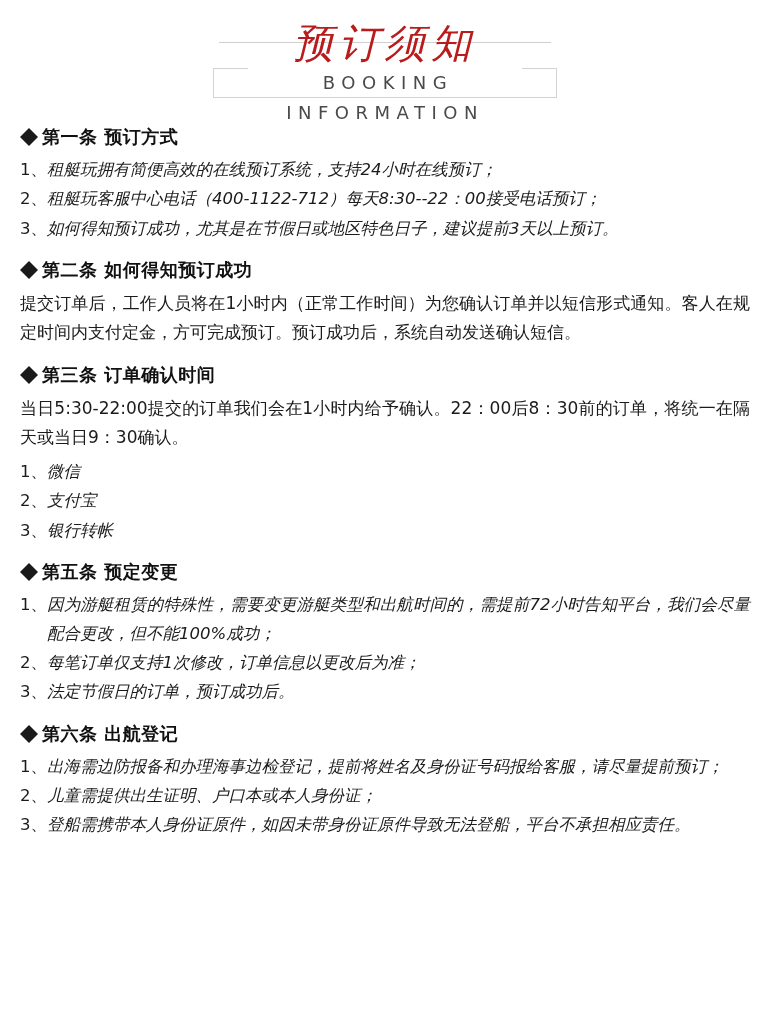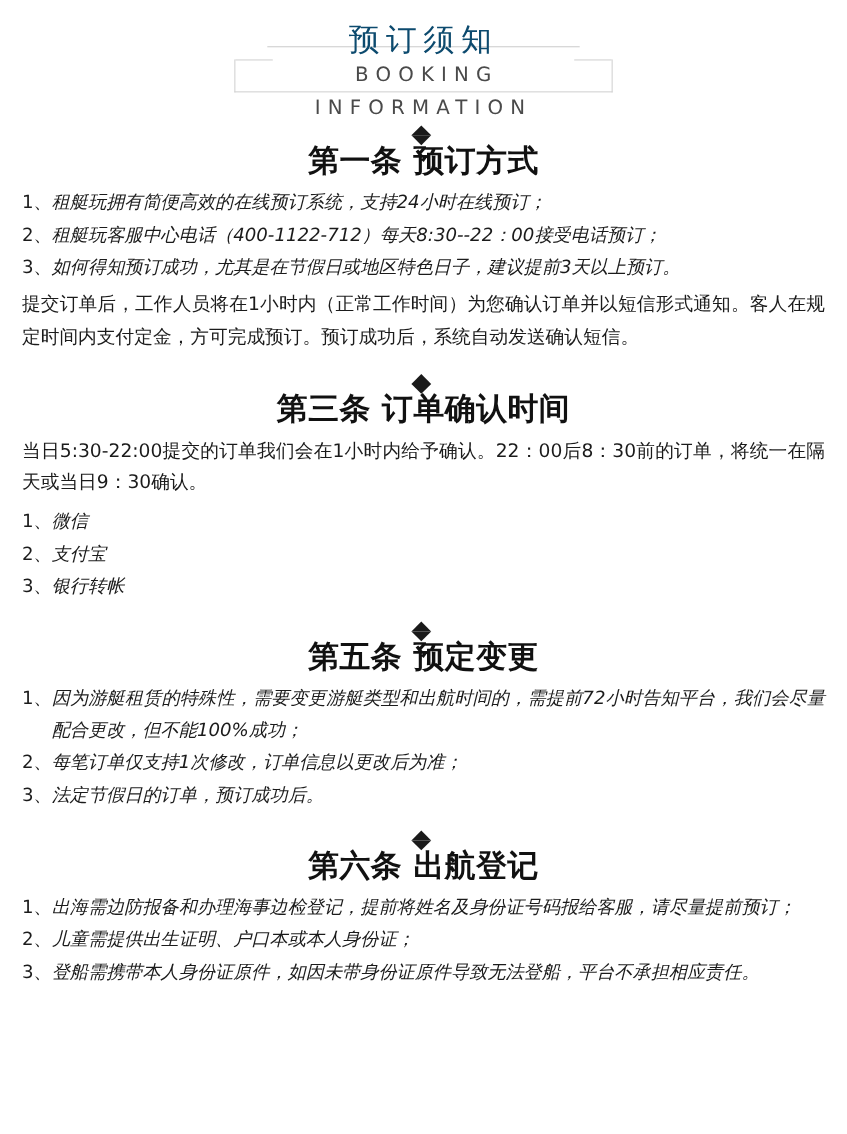--- a/index.html
+++ b/index.html
@@ -27,29 +27,30 @@
     padding-top: 6px;
     padding-bottom: 12px;
     position: relative;
   }
   .title-wrap {
     display: inline-block;
     position: relative;
     padding: 0 70px;
   }
   .title-cn {
-    font-size: 28px;
+    font-size: 40px;
     letter-spacing: 6px;
-    color: #0c4a6e;
+    color: #b91c1c;
     font-weight: 400;
     line-height: 1.15;
     position: relative;
     z-index: 2;
     display: block;
     padding: 0 4px;
+    font-style: italic;
   }
   .title-rules {
     position: absolute;
     top: 22px;
     left: 0;
     right: 0;
     height: 1px;
     background: #cfcfcf;
     z-index: 1;
   }
@@ -83,27 +84,26 @@
     text-indent: 6px;
   }
 
   
   .section {
     margin: 0 0 6px 0;
     padding: 0 6px;
   }
   .sec-heading {
     display: flex;
-    align-items: center;
-    font-size: 28px;
+    align-items: flex-end;
+    font-size: 18px;
     font-weight: bold;
     color: #111;
     margin: 18px 0 10px 0;
     letter-spacing: 0.5px;
-    flex-direction: column;
   }
   .diamond-icon {
     display: inline-block;
     width: 0;
     height: 0;
     margin-right: 4px;
     border: 9px solid transparent;
     border-bottom-color: #1a1a1a;
     position: relative;
     top: -9px;
@@ -182,20 +182,24 @@
             <span class="li-num">2、</span>
             <span class="li-text">租艇玩客服中心电话（400-1122-712）每天8:30--22：00接受电话预订；</span>
           </li>
           <li>
             <span class="li-num">3、</span>
             <span class="li-text">如何得知预订成功，尤其是在节假日或地区特色日子，建议提前3天以上预订。</span>
           </li>
         </ul>
       </div>
       <div class="section">
+        <div class="sec-heading">
+          <span class="diamond-icon"></span>
+          <span class="sec-title">第二条  如何得知预订成功</span>
+        </div>
         <p class="para">提交订单后，工作人员将在1小时内（正常工作时间）为您确认订单并以短信形式通知。客人在规定时间内支付定金，方可完成预订。预订成功后，系统自动发送确认短信。</p>
       </div>
       <div class="section">
         <div class="sec-heading">
           <span class="diamond-icon"></span>
           <span class="sec-title">第三条 订单确认时间</span>
         </div>
         <p class="para">当日5:30-22:00提交的订单我们会在1小时内给予确认。22：00后8：30前的订单，将统一在隔天或当日9：30确认。</p>
       </div>
       <div class="section">

